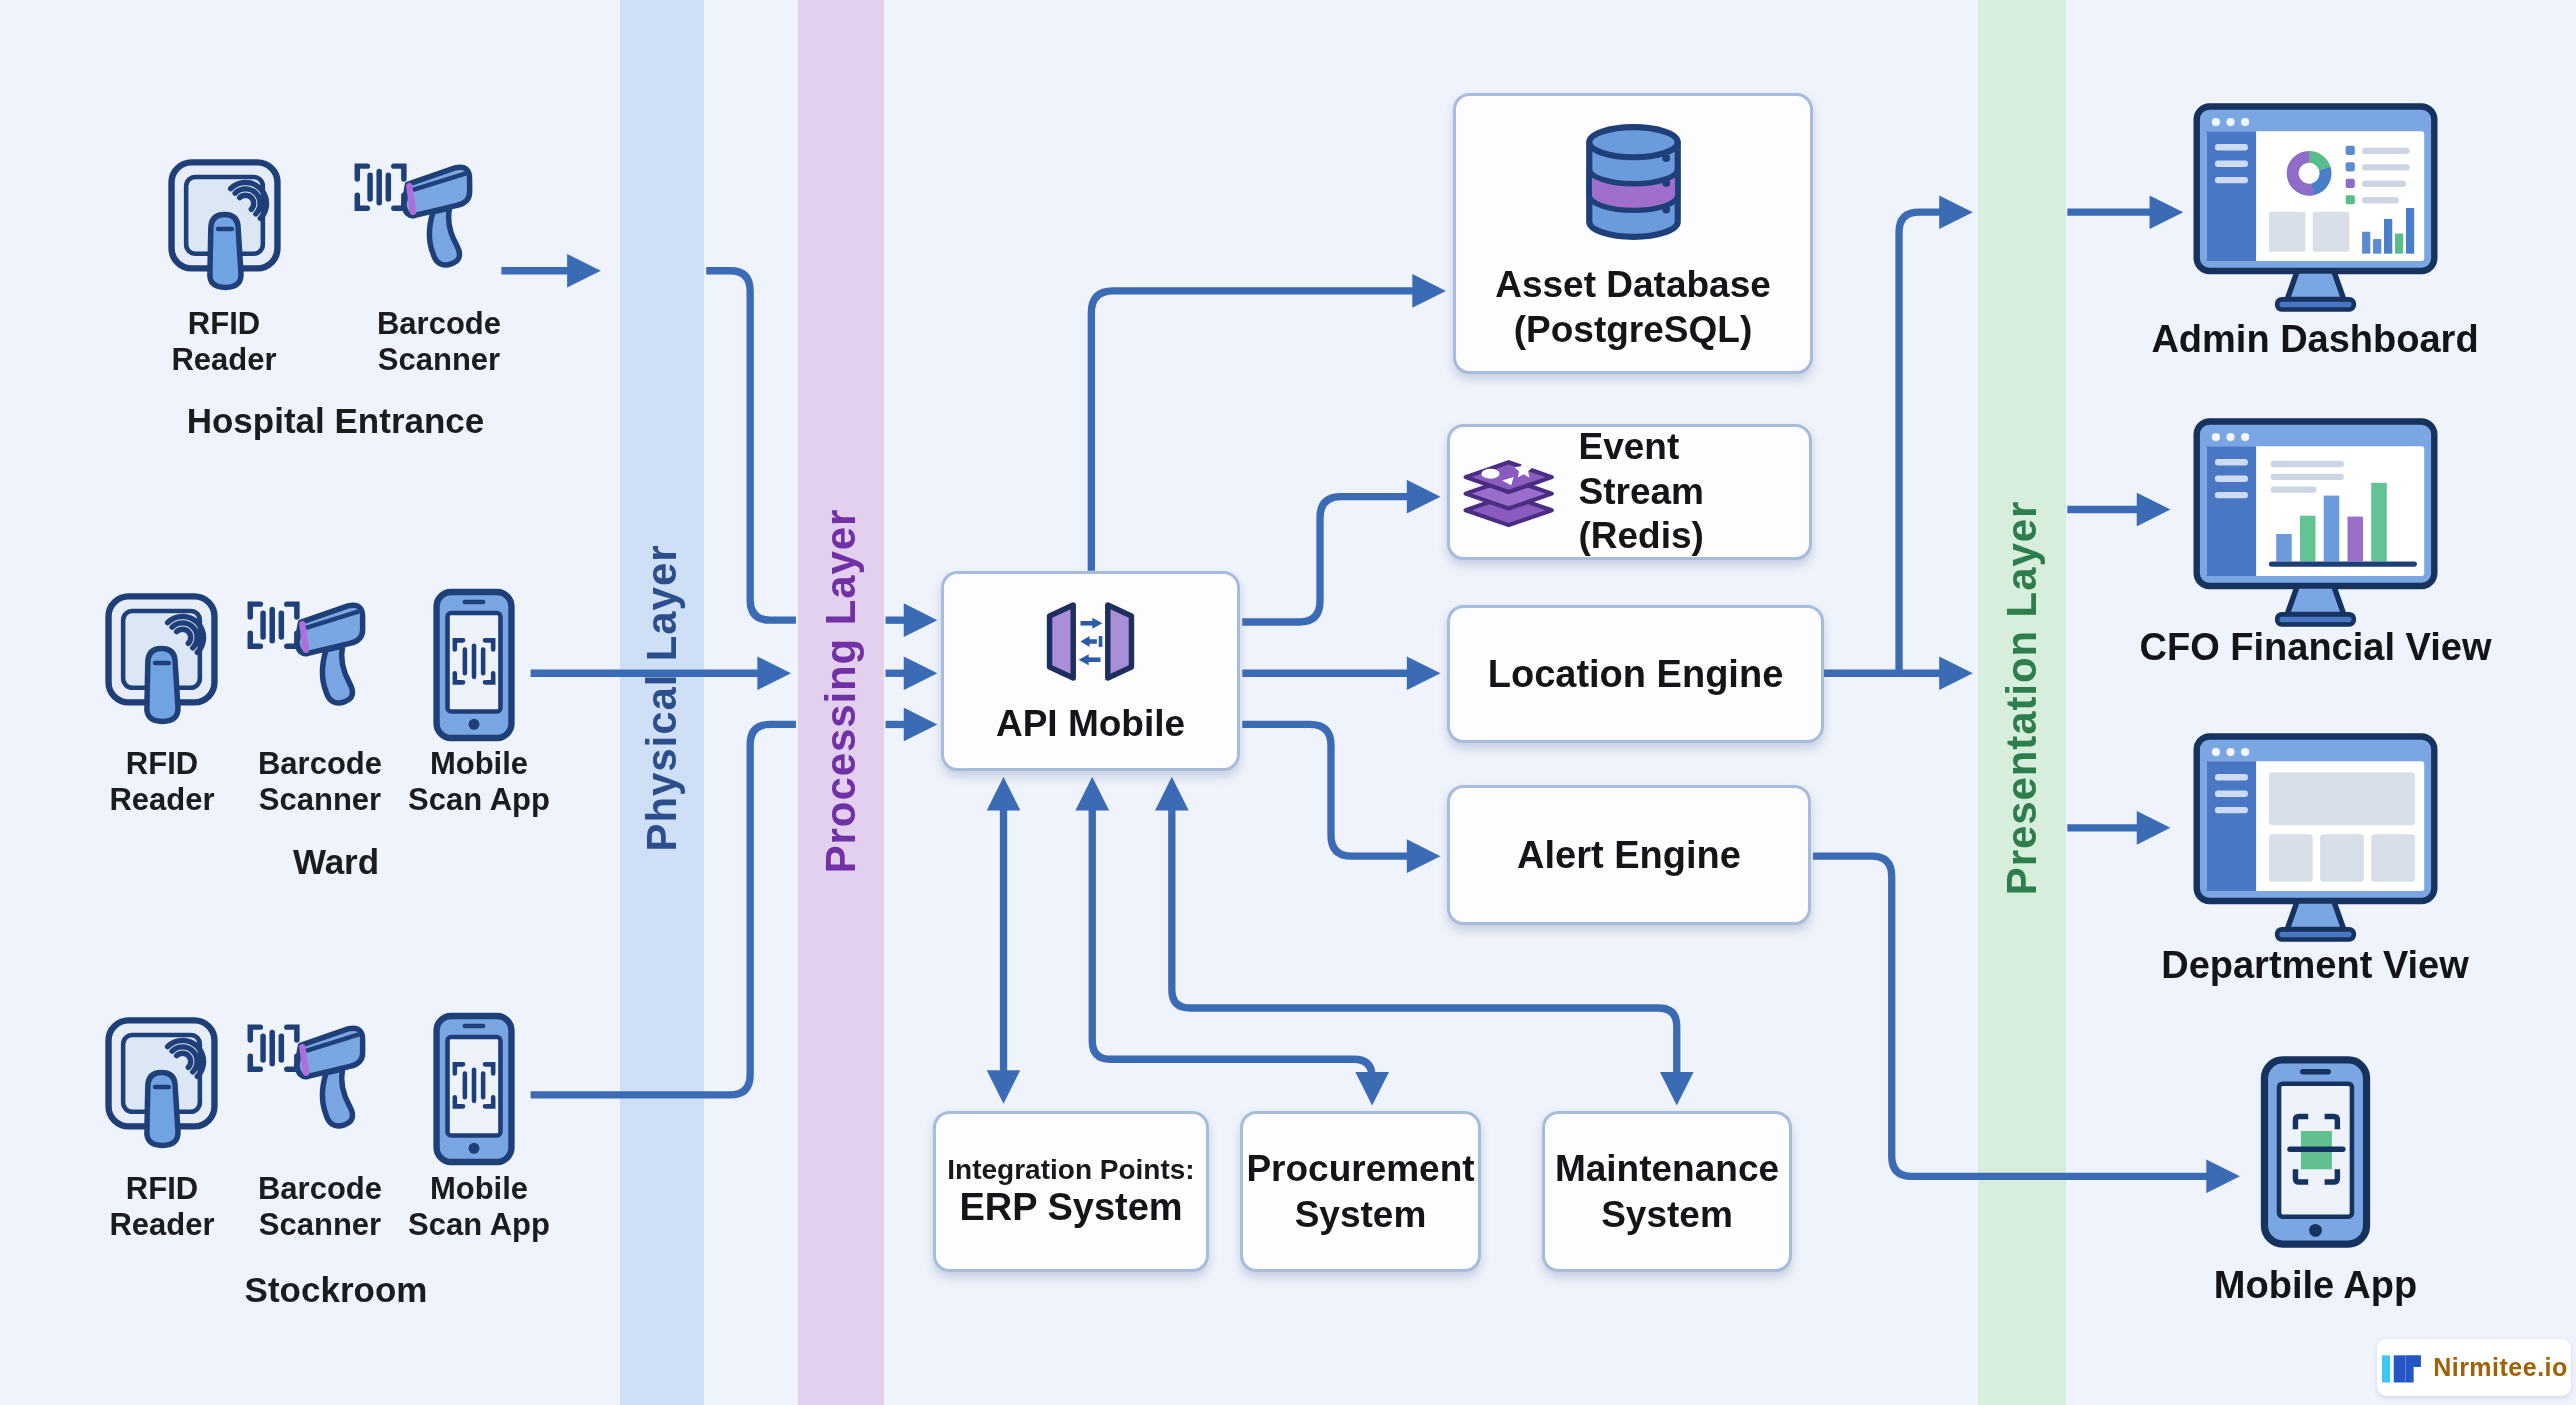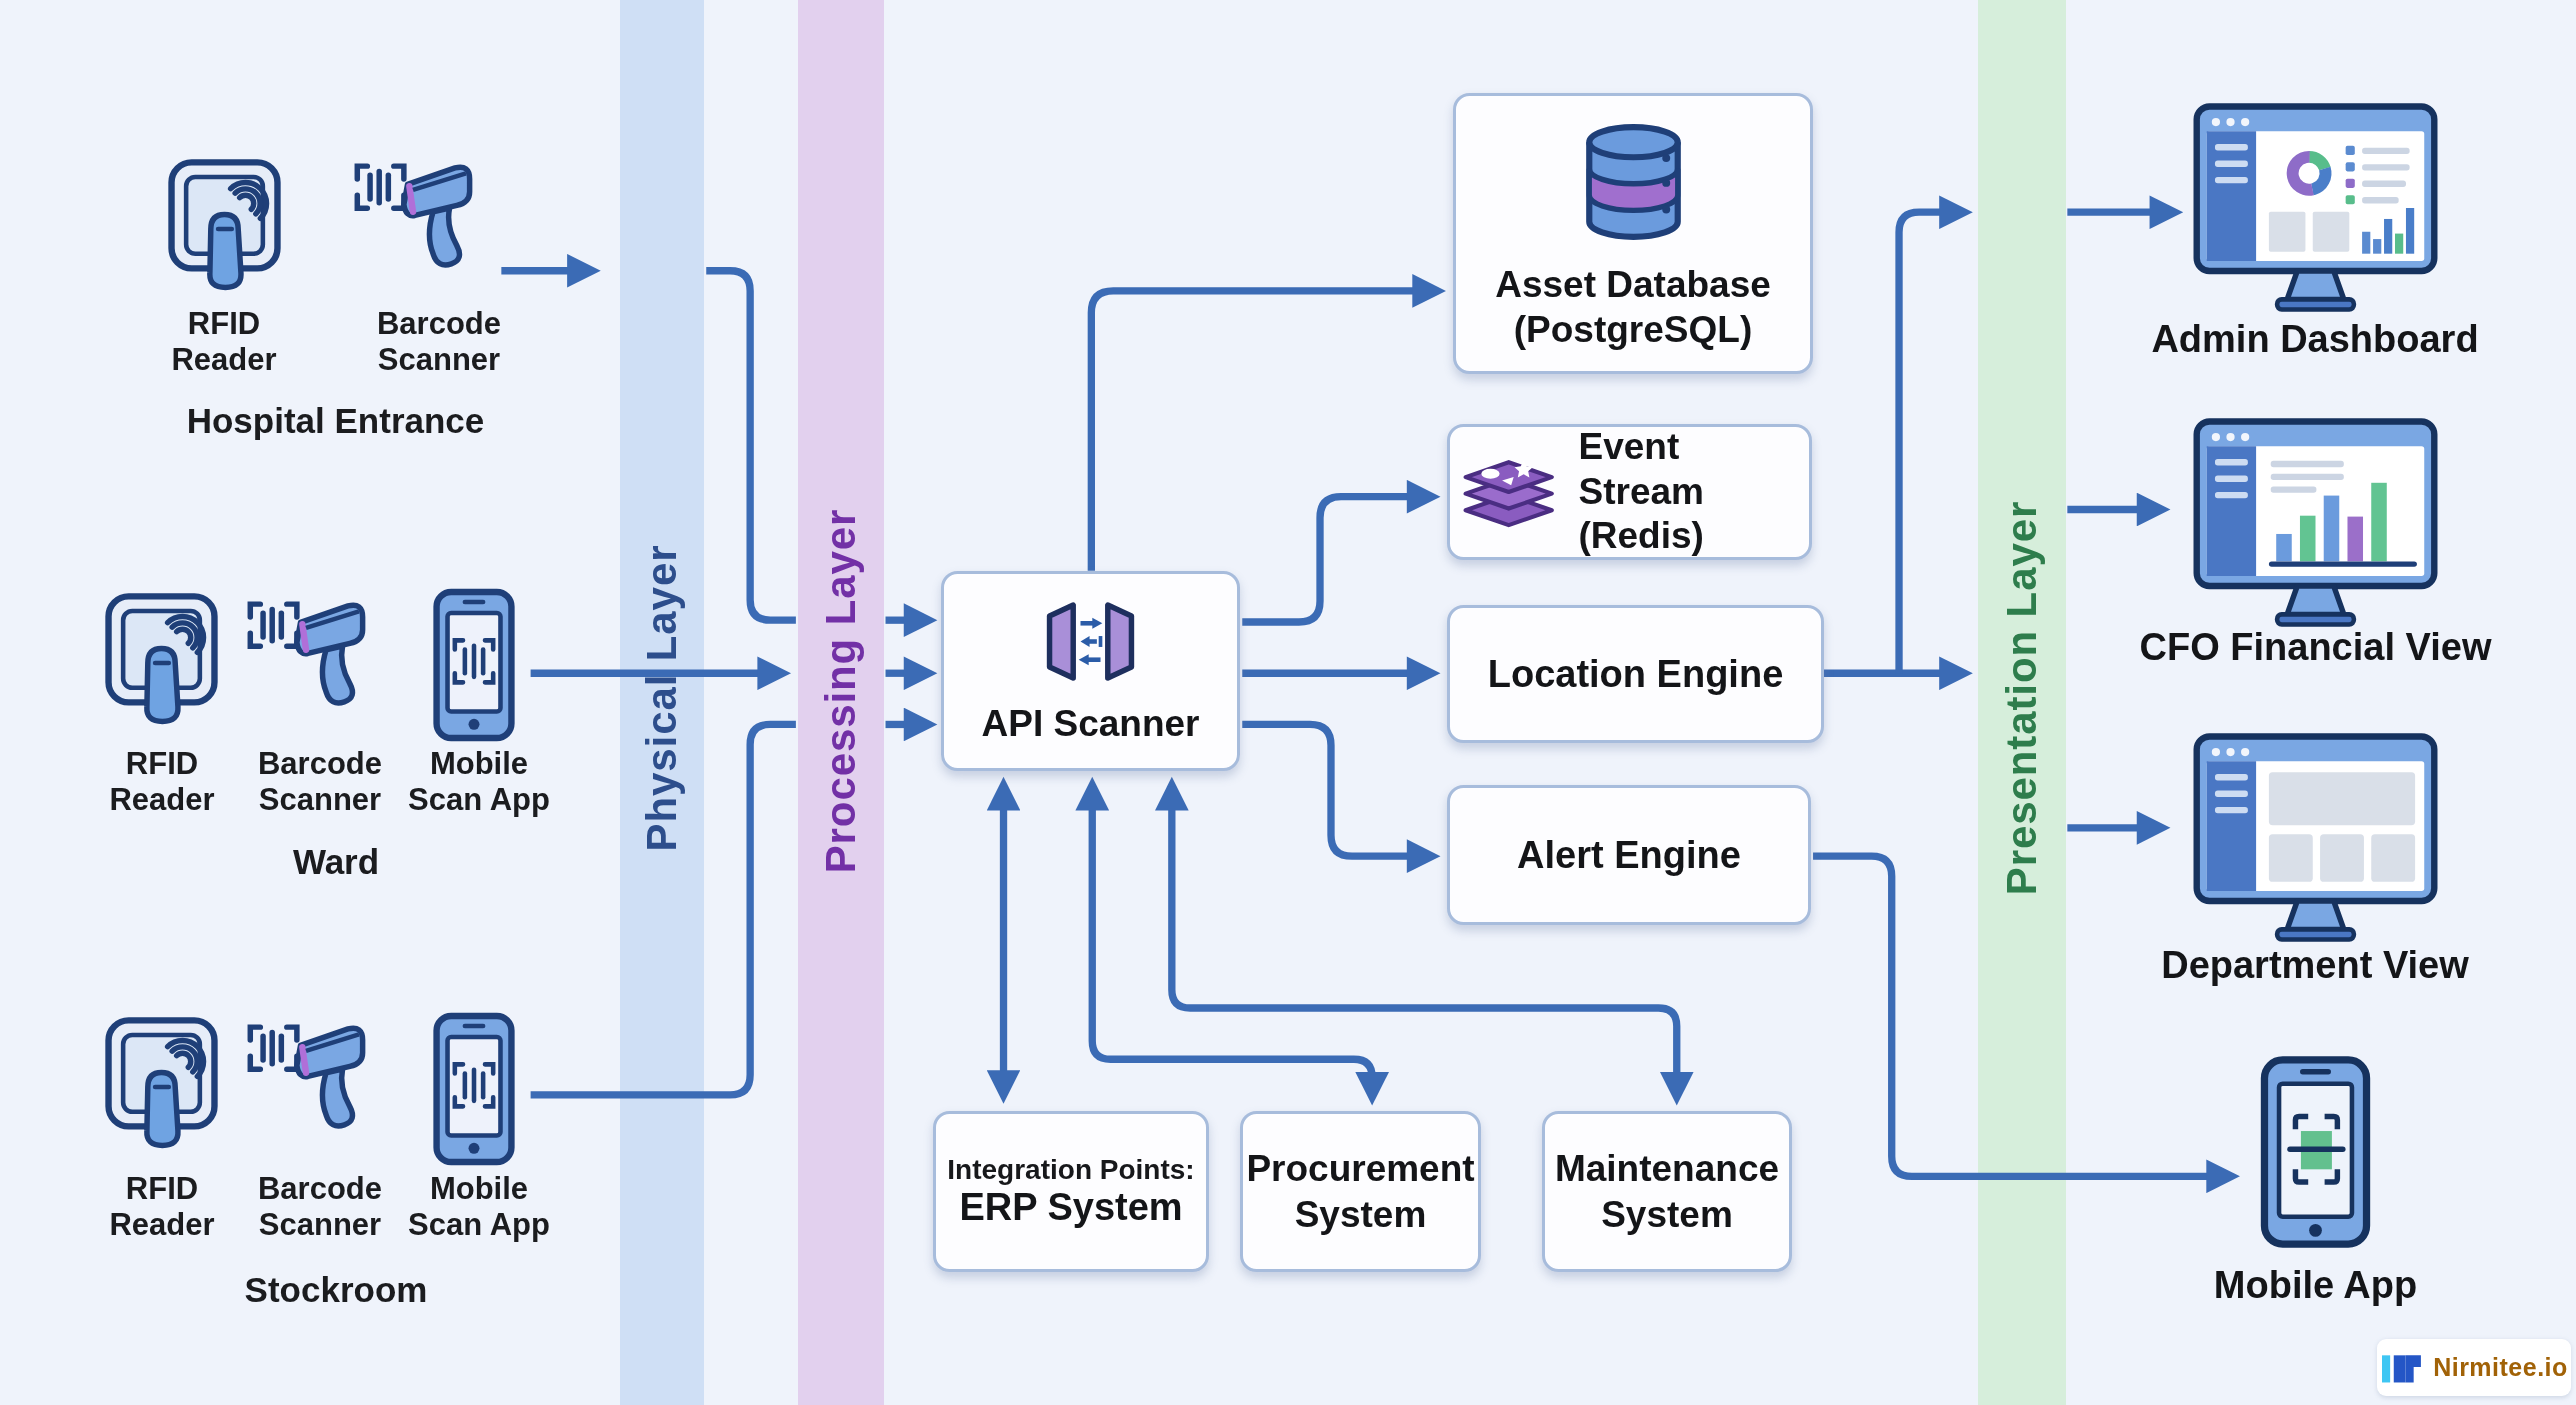--- a/index.html
+++ b/index.html
@@ -236,21 +236,21 @@
       <g stroke="#2b5ca8" stroke-width="5" fill="#2b5ca8">
         <path d="M44 30 H60" fill="none"></path>
           <path d="M57 24 L68 30 L57 36 Z" stroke="none"></path>
         <path d="M52 50 H62" fill="none"></path>
           <path d="M54 44 L44 50 L54 56 Z" stroke="none"></path>
           <path d="M66 44 V56" fill="none" stroke-width="4"></path>
         <path d="M66 70 H50" fill="none"></path>
           <path d="M53 64 L42 70 L53 76 Z" stroke="none"></path>
       </g>
     </svg>
-    <div class="box-label" style="margin-top:14.6px">API Scanner</div>
+    <div class="box-label" style="margin-top:14.6px">API Mobile</div>
   </div>
 
   <div class="box" style="left:1447px;top:424px;width:365px;height:136px">
     <div class="es-row">
       <svg width="102" height="86" viewBox="0 0 120 100">
         <g stroke="#4a2d82" stroke-width="5" stroke-linejoin="round">
           <path d="M60 54 L112 72 L60 90 L8 72 Z" fill="#8a5cc0"></path>
           <path d="M60 34 L112 52 L60 70 L8 52 Z" fill="#9a6ccc"></path>
           <path d="M60 14 L112 32 L60 50 L8 32 Z" fill="#8a5cc0"></path>
         </g>

